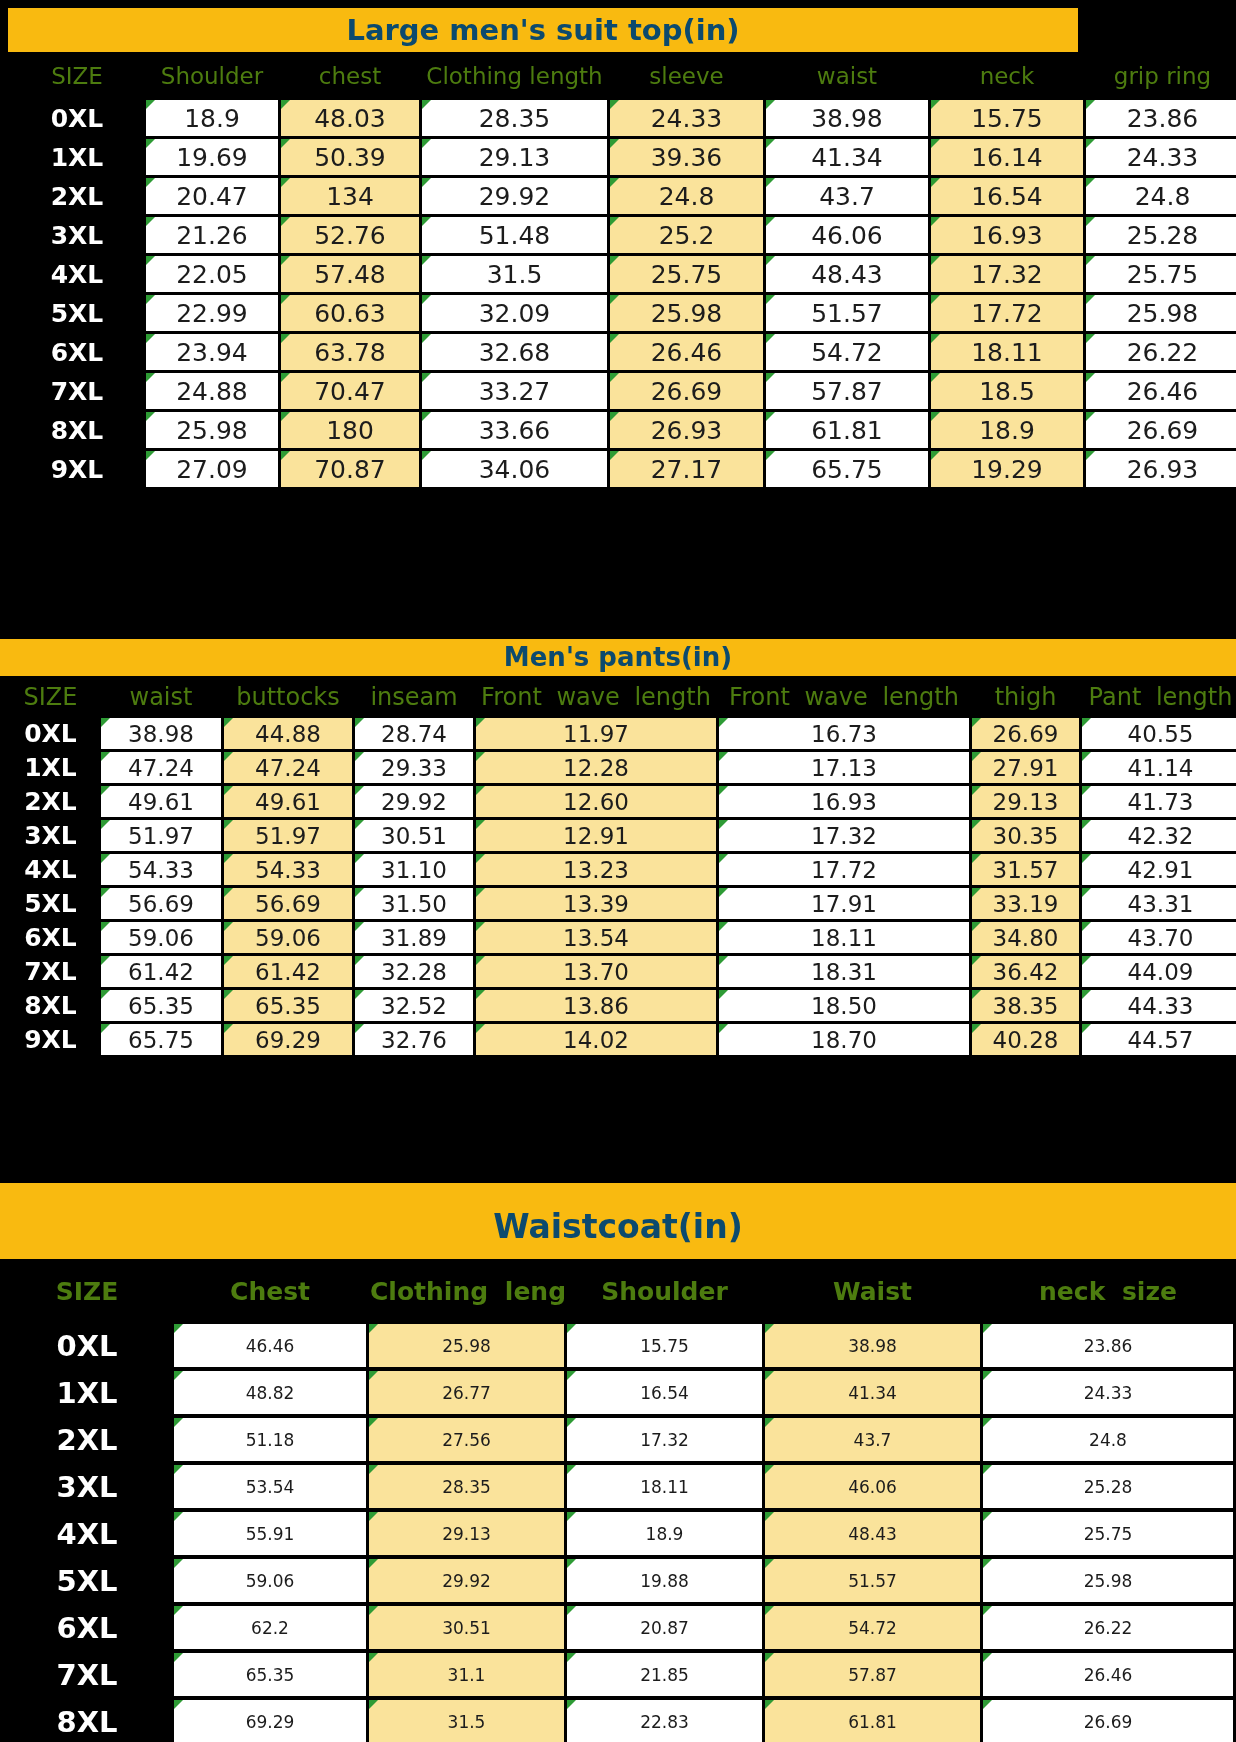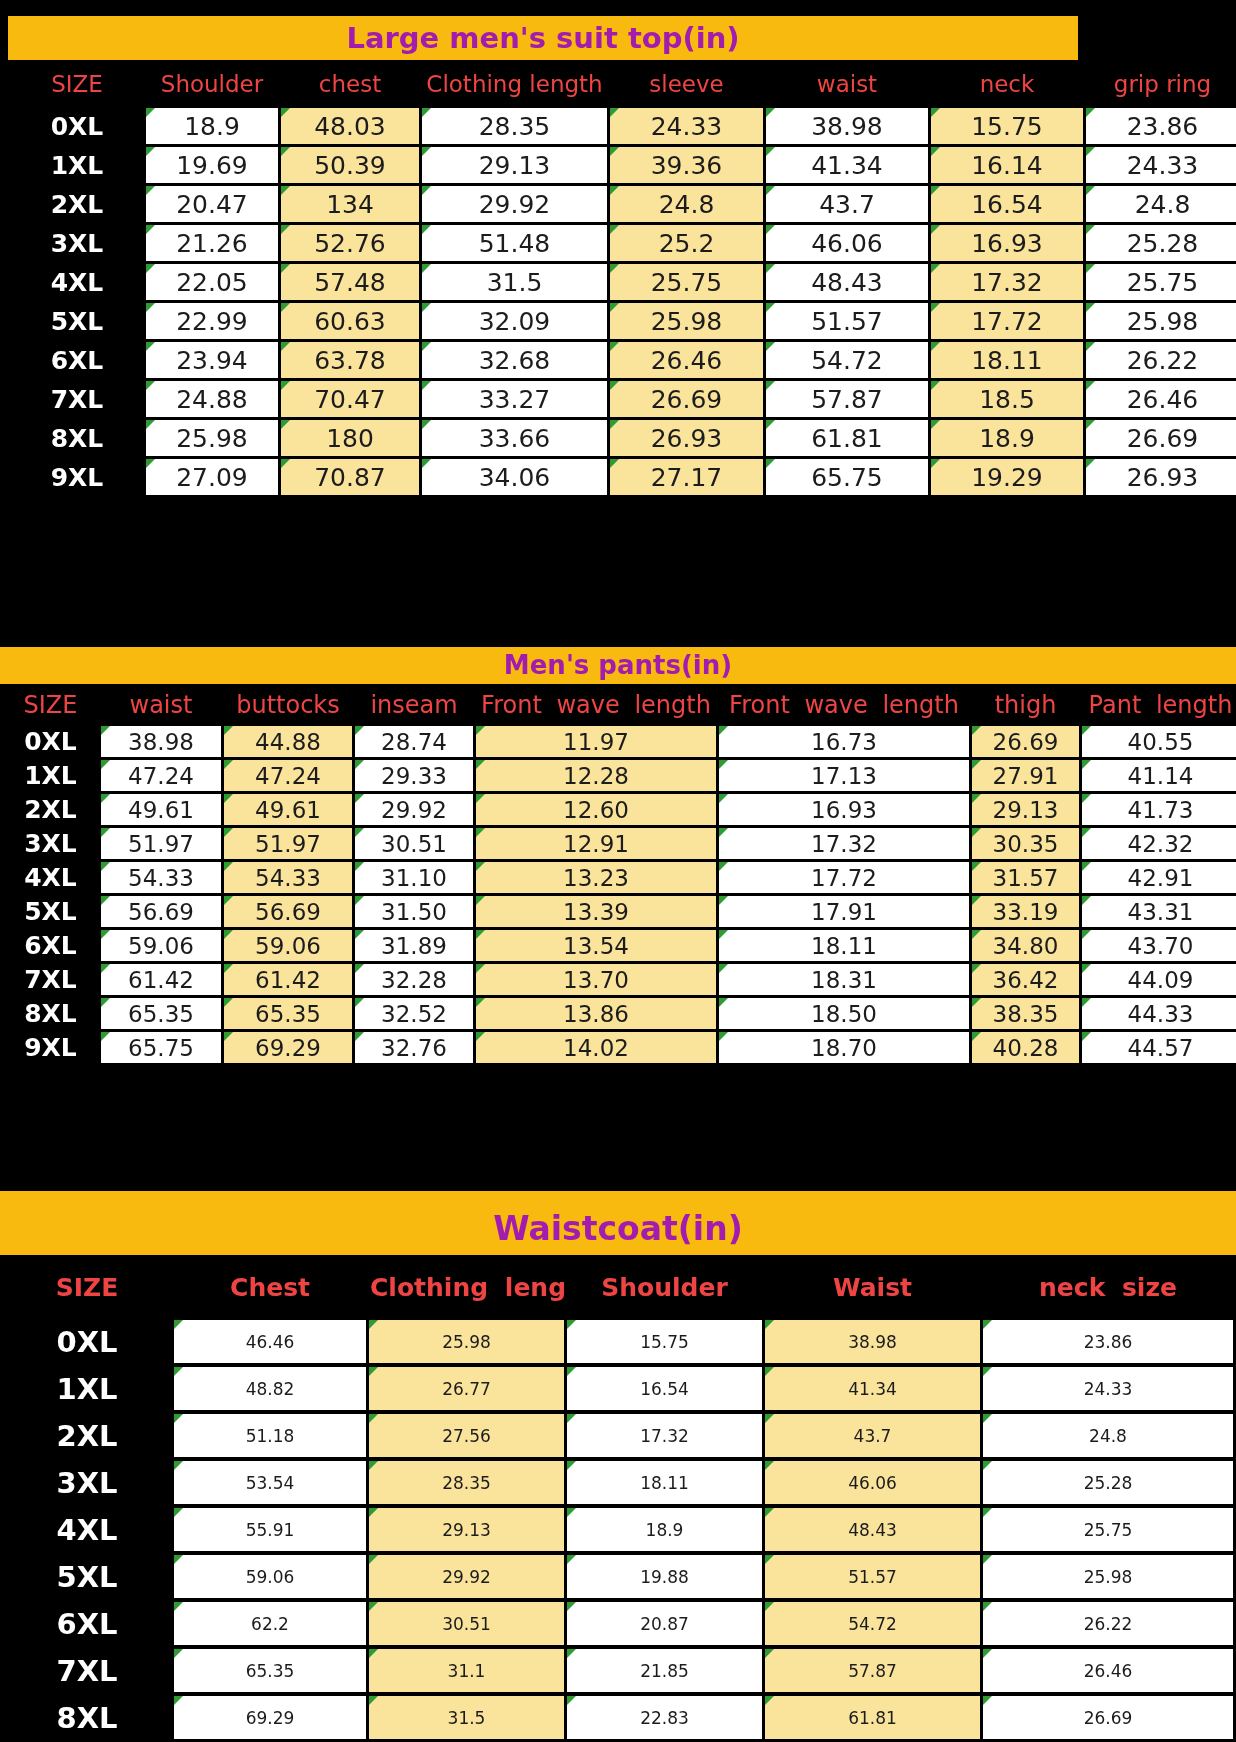--- a/index.html
+++ b/index.html
@@ -14,32 +14,31 @@
     width:1236px;
     min-height:1742px;
     background:#000;
     font-family:"DejaVu Sans","Liberation Sans",sans-serif;
     overflow-x:hidden;
   }
   section{display:block;}
 
   .title-bar{
     background:var(--orange);
-    color:#a21caf;
+    color:#0c4a6e;
     font-weight:700;
     text-align:center;
-    margin-top:8px;
   }
 
   table{
     table-layout:fixed;
     border-collapse:separate;
   }
   th{
-    color:#ef4444;
+    color:#4d7c0f;
     font-weight:400;
     text-align:center;
     background:transparent;
     overflow:hidden;
     white-space:nowrap;
   }
   td{
     text-align:center;
     vertical-align:middle;
     overflow:hidden;
@@ -78,21 +77,21 @@
   #t2{margin-top:149px;}
   #t2 .title-bar{width:1236px;height:37px;line-height:37px;font-size:26px;}
   #t2 table{width:1215px;border-spacing:3px 3px;}
   #t2 th{font-size:24px;height:34px;word-spacing:7px;}
   #t2 td{height:29px;font-size:23px;}
   #t2 td.size{font-size:25px;}
 
   
   #t3{margin-top:125px;}
   #t3 .title-bar{
-    width:1236px;height:64px;
+    width:1236px;height:76px;
     display:flex;align-items:center;justify-content:center;
     padding-top:10px;box-sizing:border-box;
     font-size:33px;
   }
   #t3 table{width:1215px;border-spacing:3px 4px;}
   #t3 th{font-size:25px;height:55px;font-weight:700;word-spacing:8px;}
   #t3 td{height:41px;font-size:17px;}
   #t3 td.size{font-size:29px;}
 </style>
 </head>

